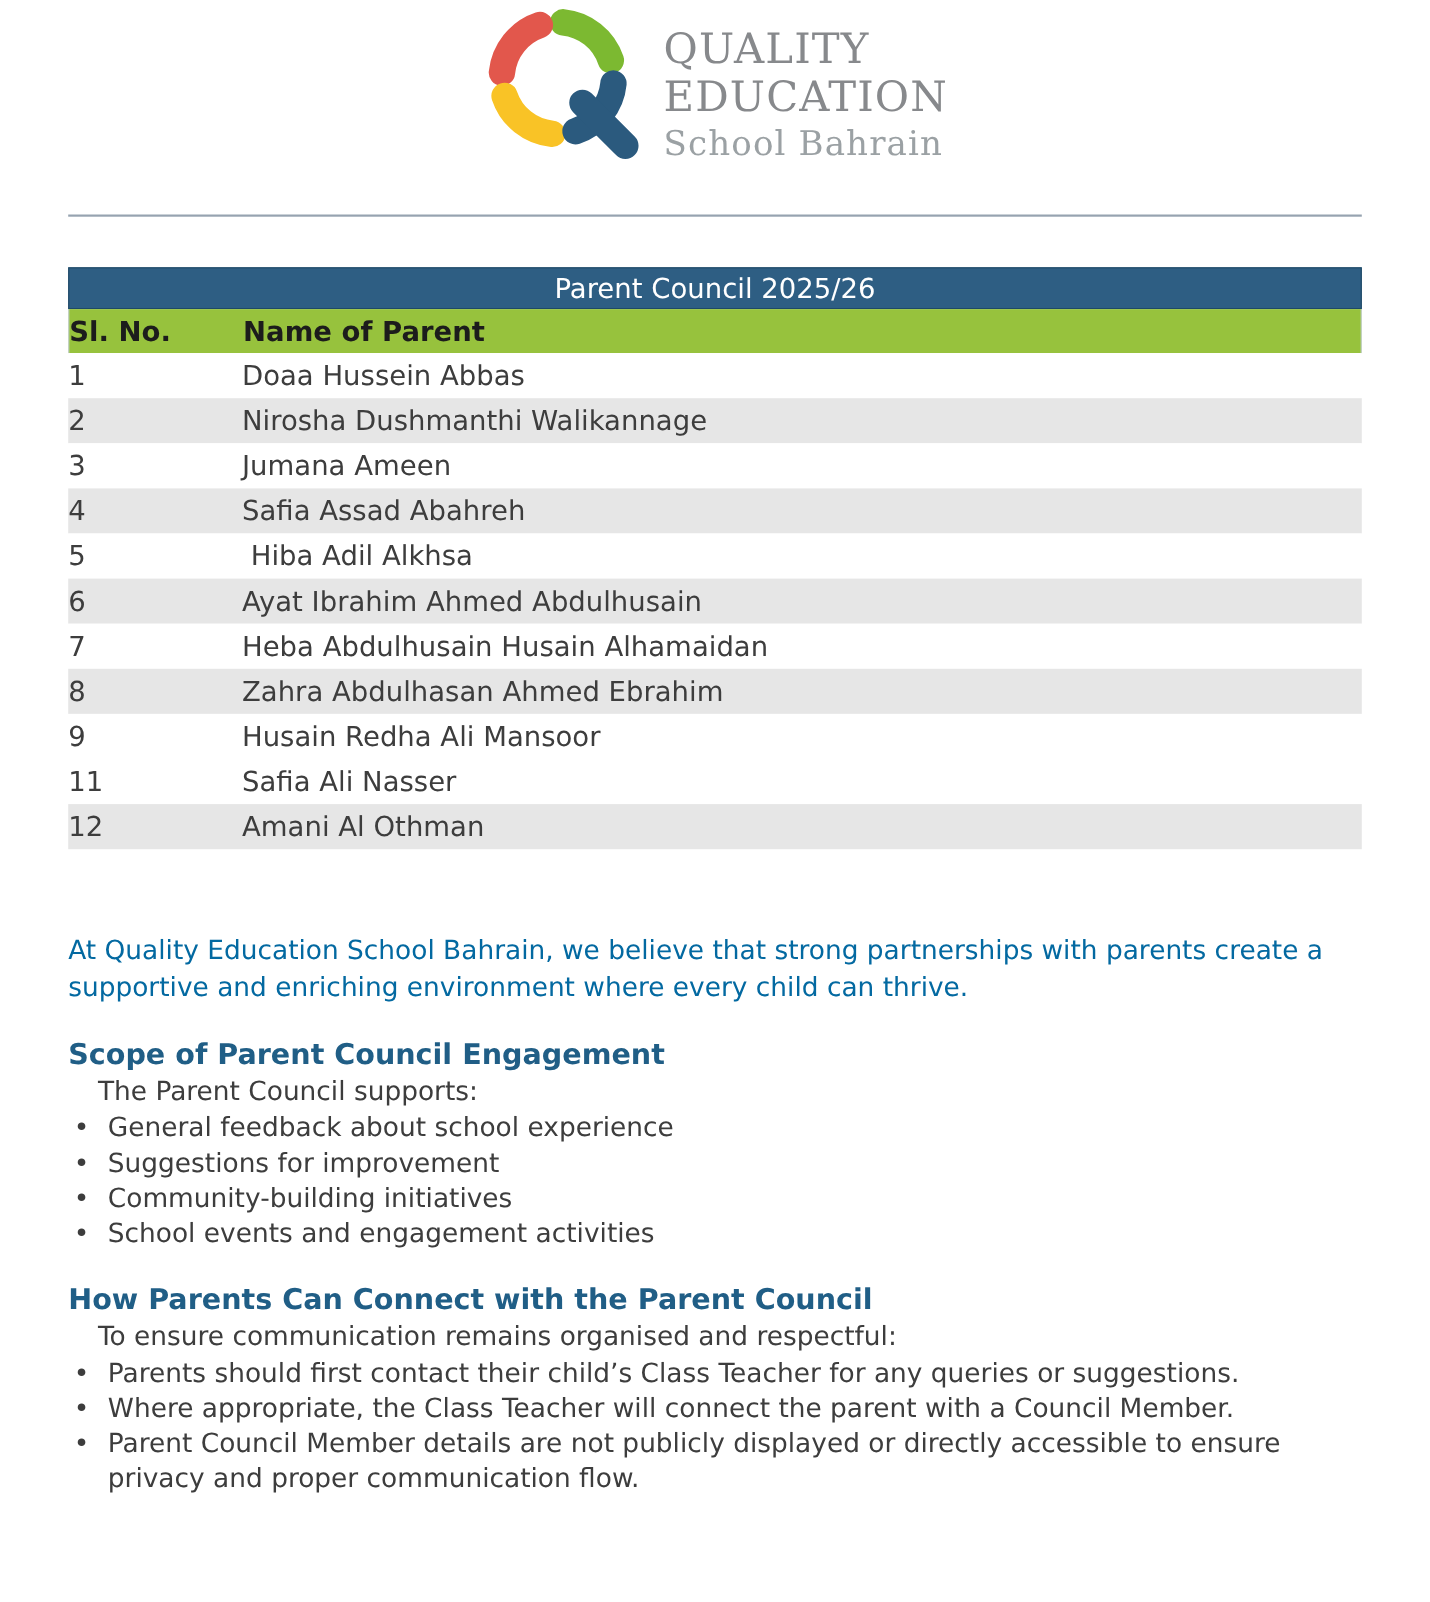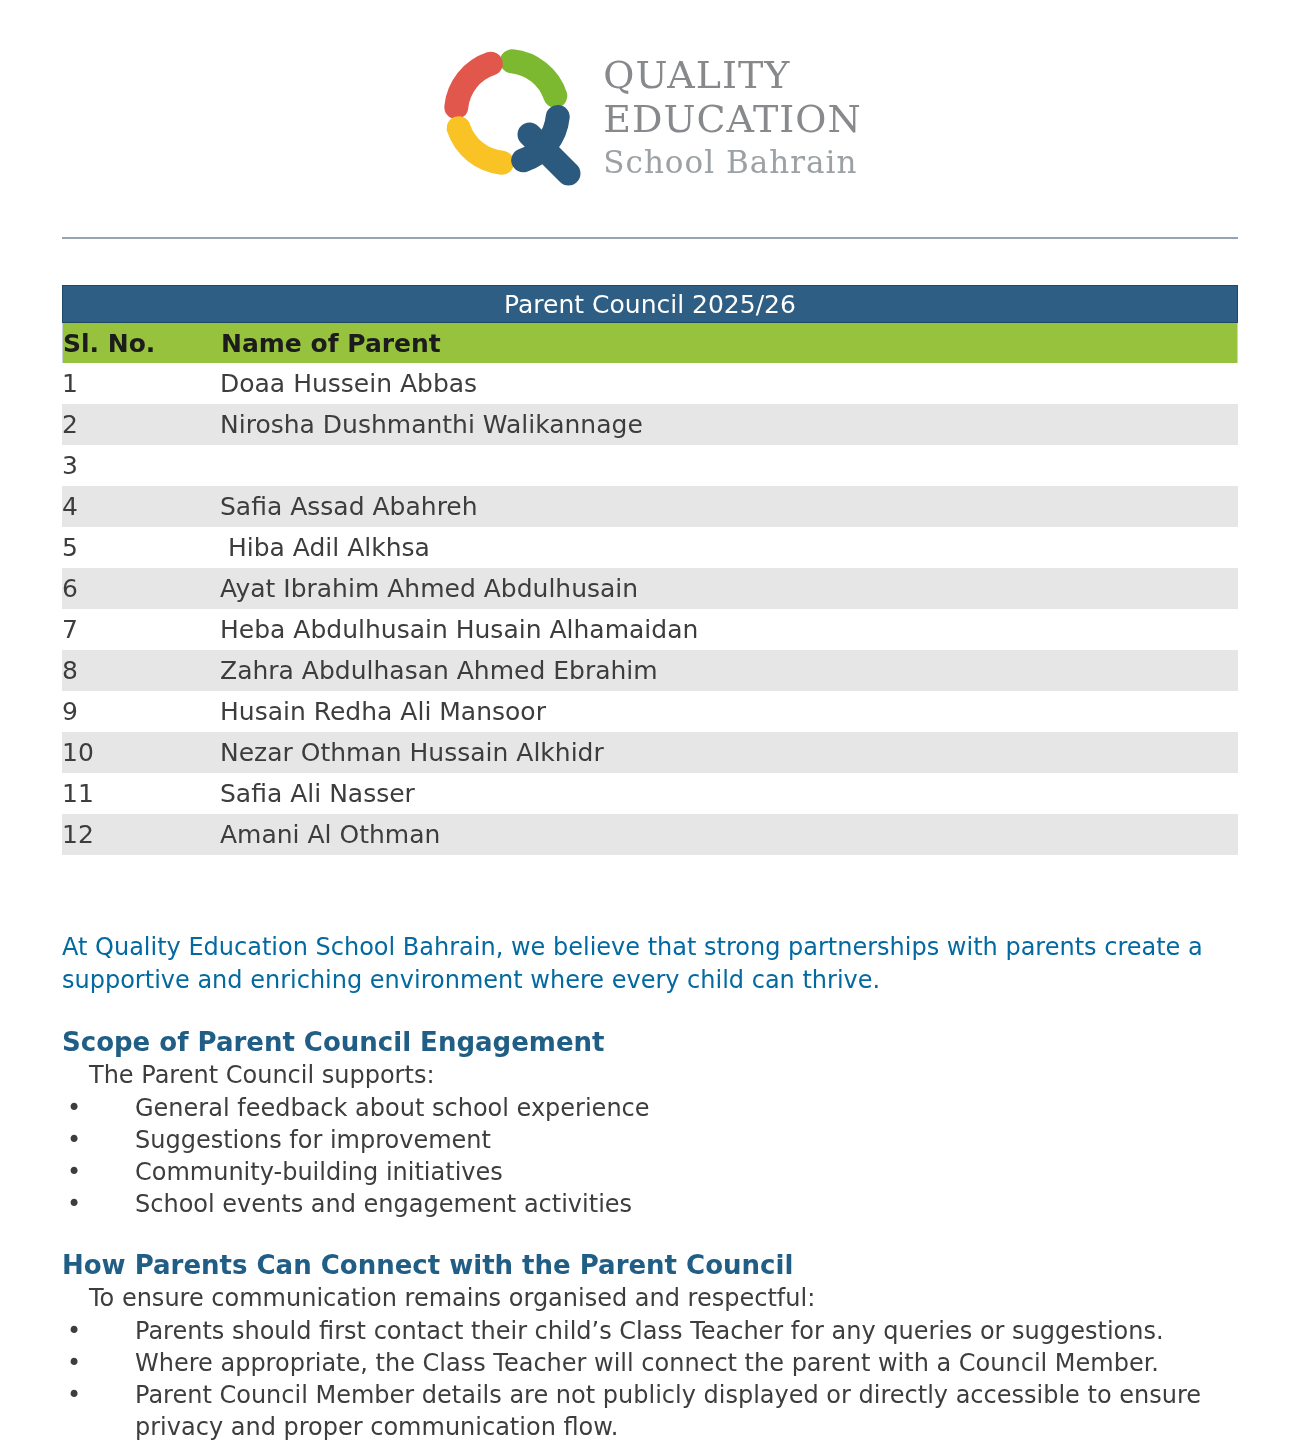--- a/index.html
+++ b/index.html
@@ -6,22 +6,21 @@
   body {
     width: 1300px; height: 1456px;
     font-family: "DejaVu Sans", sans-serif;
     color: #3d3d3d;
     overflow: hidden;
   }
   .page { padding: 0 62px; box-sizing: border-box; }
 
   
   .logo-row {
-    padding-top: 42px;
-    display: flex; justify-content: center; align-items: center;
+    display: flex; justify-content: center; align-items: flex-end;
     gap: 15px; height: 152px;
   }
   .q-mark { width: 150px; height: 150px; flex: 0 0 auto; }
   .logo-text { display: flex; flex-direction: column; }
   .logo-title {
     font-family: "DejaVu Serif", serif;
     font-size: 38px; line-height: 44px; letter-spacing: 1px;
     color: #87898c; font-weight: 500;
   }
   .logo-subtitle {
@@ -59,21 +58,21 @@
   
   .intro { margin-top: 76px; font-size: 24px; line-height: 33px; color: #0369a1; }
   .sec-heading {
     margin: 28px 0 0 0; font-size: 26px; line-height: 34px;
     font-weight: bold; color: #205e86;
   }
   .sec-lead { font-size: 24px; line-height: 33px; margin-left: 27px; }
   .blist { list-style: none; margin: 0; padding: 0; }
   .blist li { display: flex; font-size: 24px; line-height: 32px; }
   .blist .bullet { flex: 0 0 36px; padding-left: 5px; box-sizing: border-box; }
-  .blist .btext { flex: 1; margin-left: 37px; }
+  .blist .btext { flex: 1; }
 </style>
 </head>
 <body>
 
 <div class="page">
 
   <div class="logo-row">
     <svg class="q-mark" viewBox="0 0 100 100" aria-hidden="true">
       <path fill="none" stroke-width="16" stroke-linecap="round" d="M 49.3 12.2 A 34 34 0 0 1 78.2 35.2" stroke="#7cb931"></path>
       <path fill="none" stroke-width="16" stroke-linecap="round" d="M 12.2 42.7 A 34 34 0 0 1 35.2 13.8" stroke="#e2574c"></path>
@@ -100,20 +99,21 @@
     <div class="tbl-row">
       <div class="col-no">1</div>
       <div class="col-name">Doaa Hussein Abbas</div>
     </div>
     <div class="tbl-row alt">
       <div class="col-no">2</div>
       <div class="col-name">Nirosha Dushmanthi Walikannage</div>
     </div>
     <div class="tbl-row">
       <div class="col-no">3</div>
+      <div class="col-name">Jumana Ameen</div>
     </div>
     <div class="tbl-row alt">
       <div class="col-no">4</div>
       <div class="col-name">Safia Assad Abahreh</div>
     </div>
     <div class="tbl-row">
       <div class="col-no">5</div>
       <div class="col-name"> Hiba Adil Alkhsa</div>
     </div>
     <div class="tbl-row alt">
@@ -124,24 +124,20 @@
       <div class="col-no">7</div>
       <div class="col-name">Heba Abdulhusain Husain Alhamaidan</div>
     </div>
     <div class="tbl-row alt">
       <div class="col-no">8</div>
       <div class="col-name">Zahra Abdulhasan Ahmed Ebrahim</div>
     </div>
     <div class="tbl-row">
       <div class="col-no">9</div>
       <div class="col-name">Husain Redha Ali Mansoor</div>
-    </div>
-    <div class="tbl-row alt">
-      <div class="col-no">10</div>
-      <div class="col-name">Nezar Othman Hussain Alkhidr</div>
     </div>
     <div class="tbl-row">
       <div class="col-no">11</div>
       <div class="col-name">Safia Ali Nasser</div>
     </div>
     <div class="tbl-row alt">
       <div class="col-no">12</div>
       <div class="col-name">Amani Al Othman</div>
     </div>
   </div>

